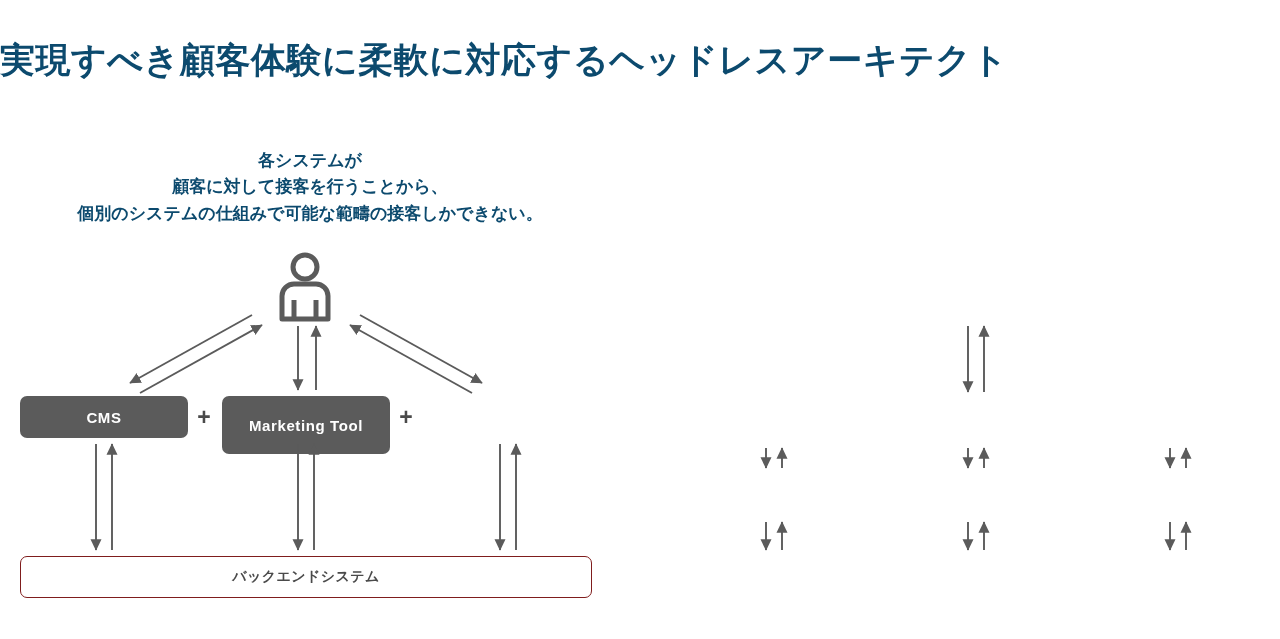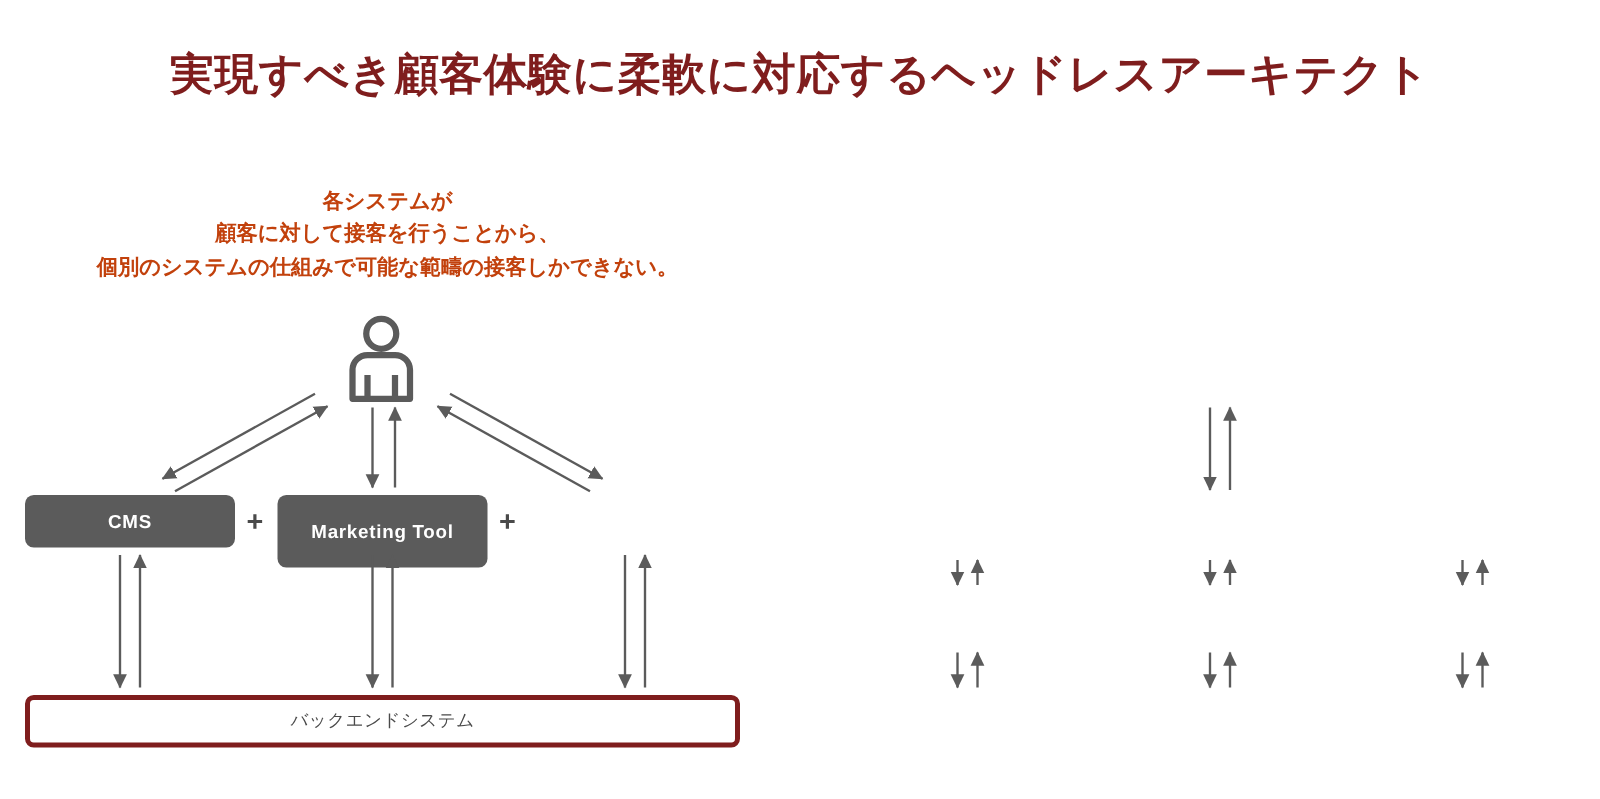--- a/index.html
+++ b/index.html
@@ -20,24 +20,24 @@
     width: 1280px;
     height: 639px;
   }
 
   
   .page-title {
     position: absolute;
     left: 0;
     top: 38px;
     width: 1280px;
-    text-align: center;
+    text-align: left;
     font-size: 35px;
     font-weight: bold;
-    color: #7f1d1d;
+    color: #0c4a6e;
     letter-spacing: 0.5px;
     line-height: 1.25;
   }
 
   
   .panel { position: absolute; top: 0; height: 639px; }
   #panel-left  { left: 0;   width: 640px; }
   #panel-right { left: 640px; width: 640px; }
 
   
@@ -46,21 +46,21 @@
     text-align: center;
     font-weight: bold;
     line-height: 1.55;
     white-space: pre-line;
   }
   .caption-left {
     left: 10px;
     top: 148px;
     width: 600px;
     font-size: 17px;
-    color: #c2410c;
+    color: #0c4a6e;
   }
 
   
   .person {
     position: absolute;
     width: 62px;
     height: 70px;
   }
   .person svg { display: block; width: 62px; height: 70px; }
 
@@ -76,22 +76,22 @@
     font-weight: bold;
     letter-spacing: 0.6px;
   }
   .box-dark {
     background: #5b5b5b;
     color: #ffffff;
   }
   .box-outline {
     background: #ffffff;
     color: #4a4a4a;
-    border: 4px solid #7f1d1d;
-    font-weight: normal;
+    border: 1px solid #7f1d1d;
+    font-weight: bold;
     font-size: 14px;
     letter-spacing: 0.4px;
   }
 
   
   .plus {
     position: absolute;
     font-size: 23px;
     font-weight: bold;
     color: #4a4a4a;

